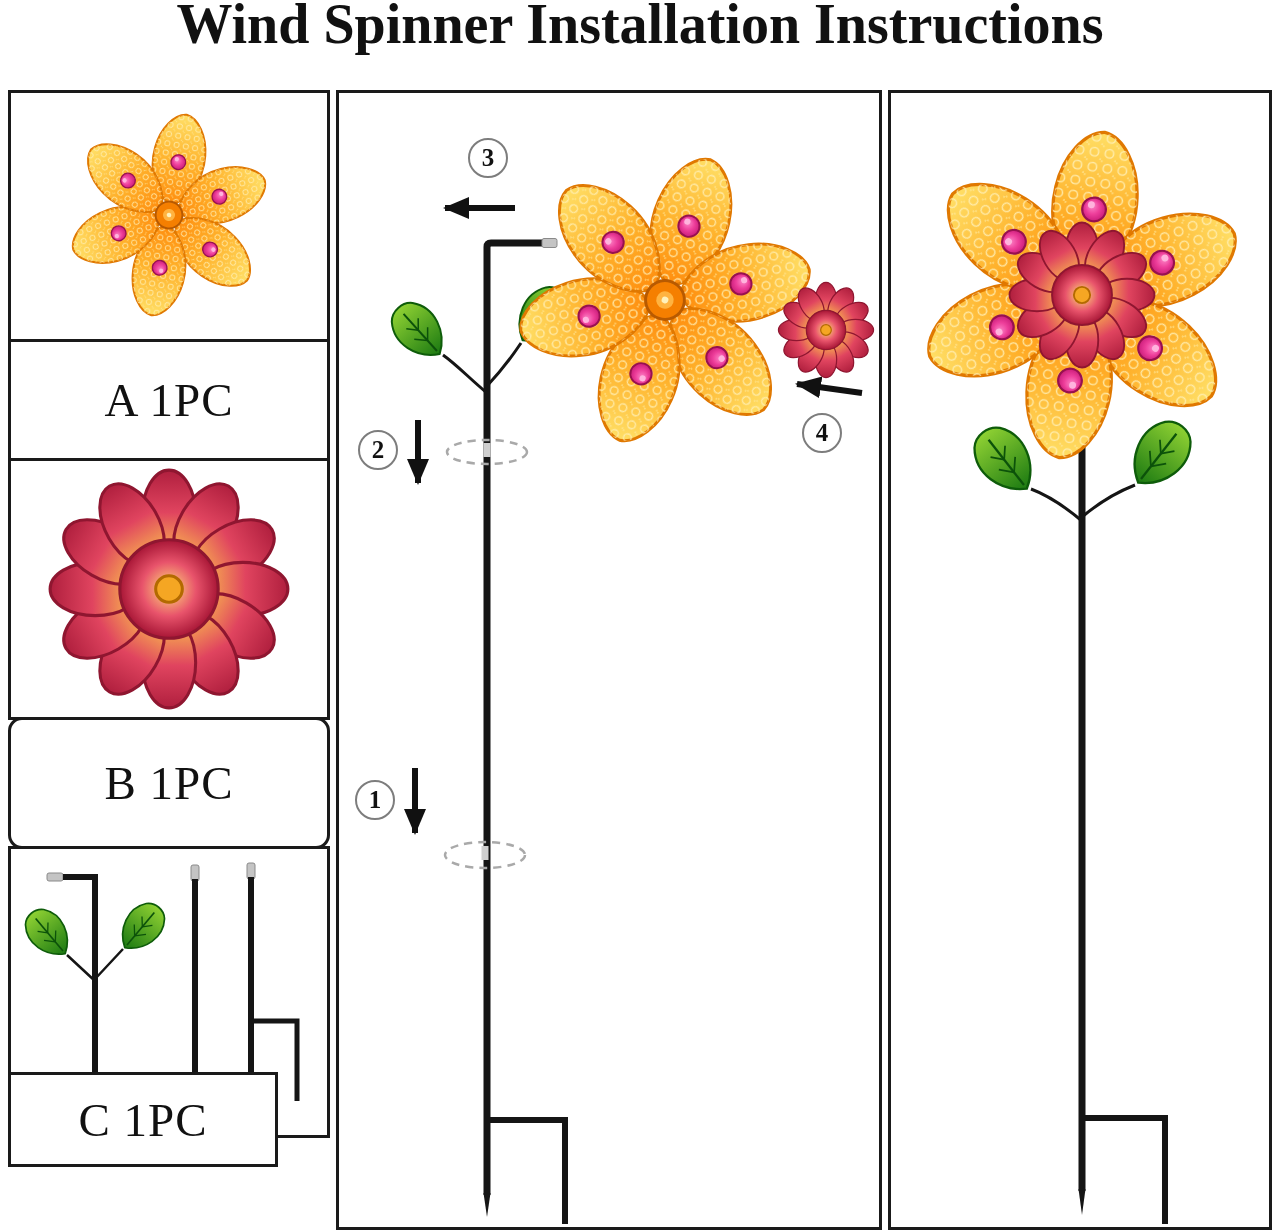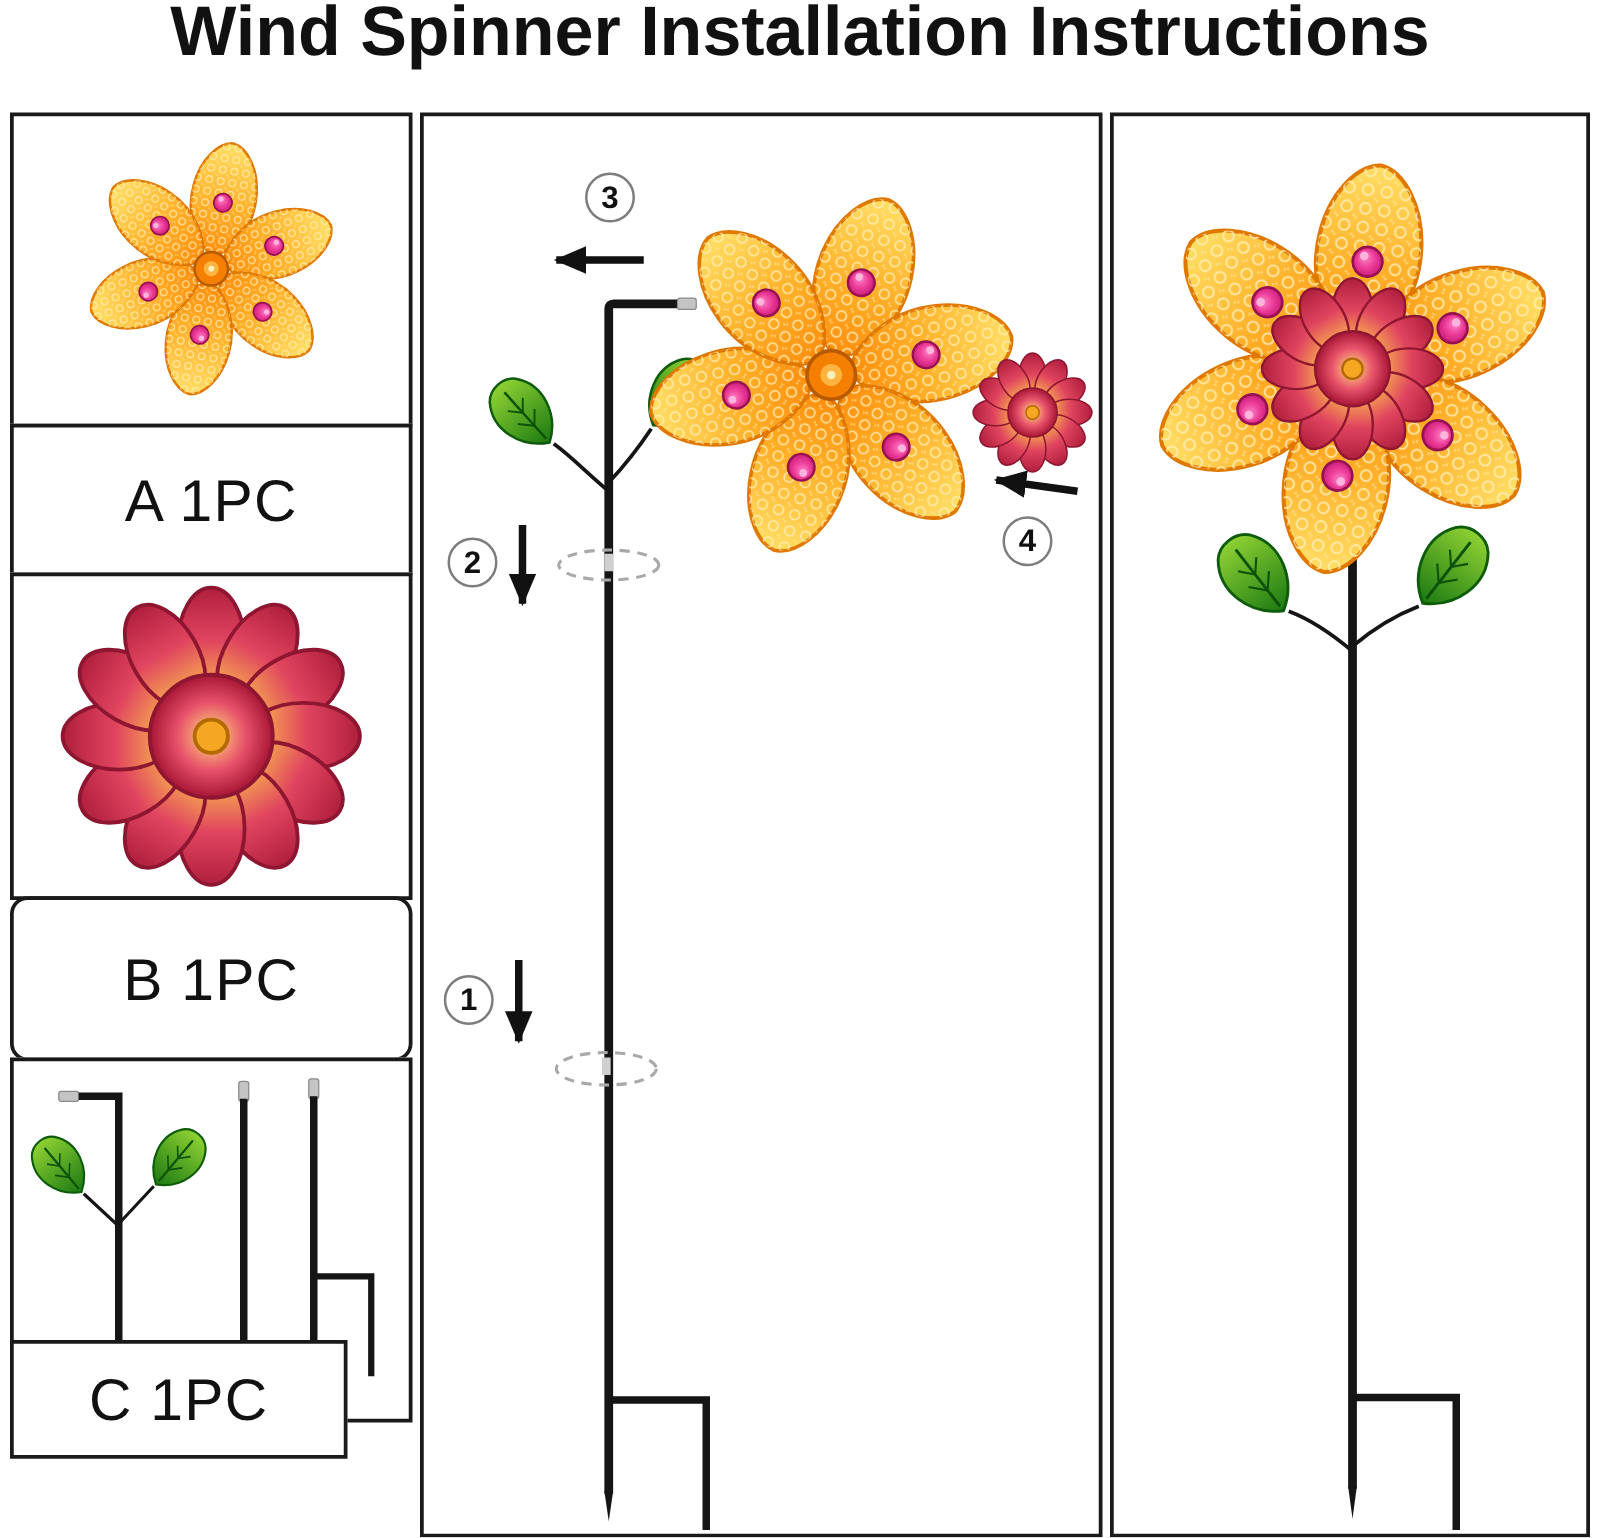--- a/index.html
+++ b/index.html
@@ -1,18 +1,18 @@
 <!DOCTYPE html>
 <html><head>
 <meta charset="utf-8">
 <style>
   html,body { margin:0; padding:0; background:#ffffff; }
   .canvas {
     position:relative; width:1280px; height:1230px; background:#fff;
-    font-family:Liberation Sans, sans-serif; overflow:hidden;
+    font-family:Liberation Serif, serif; overflow:hidden;
   }
   .title {
     position:absolute; top:-8px; left:0; width:100%;
     text-align:center; font-size:56px; font-weight:bold; color:#111;
     white-space:nowrap;
   }
   .box {
     position:absolute; border:3px solid #1a1a1a; background:#fff;
     box-sizing:border-box;
   }

